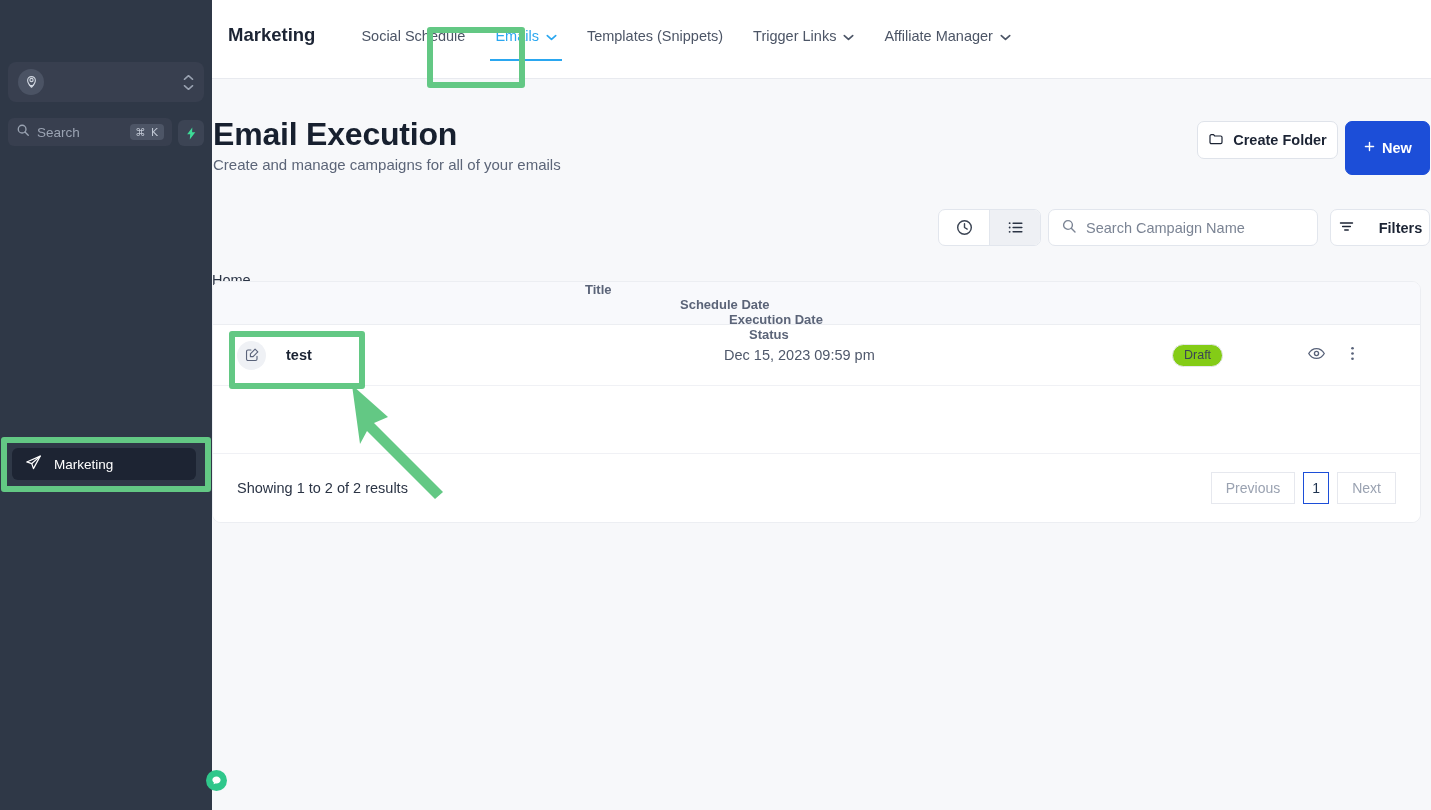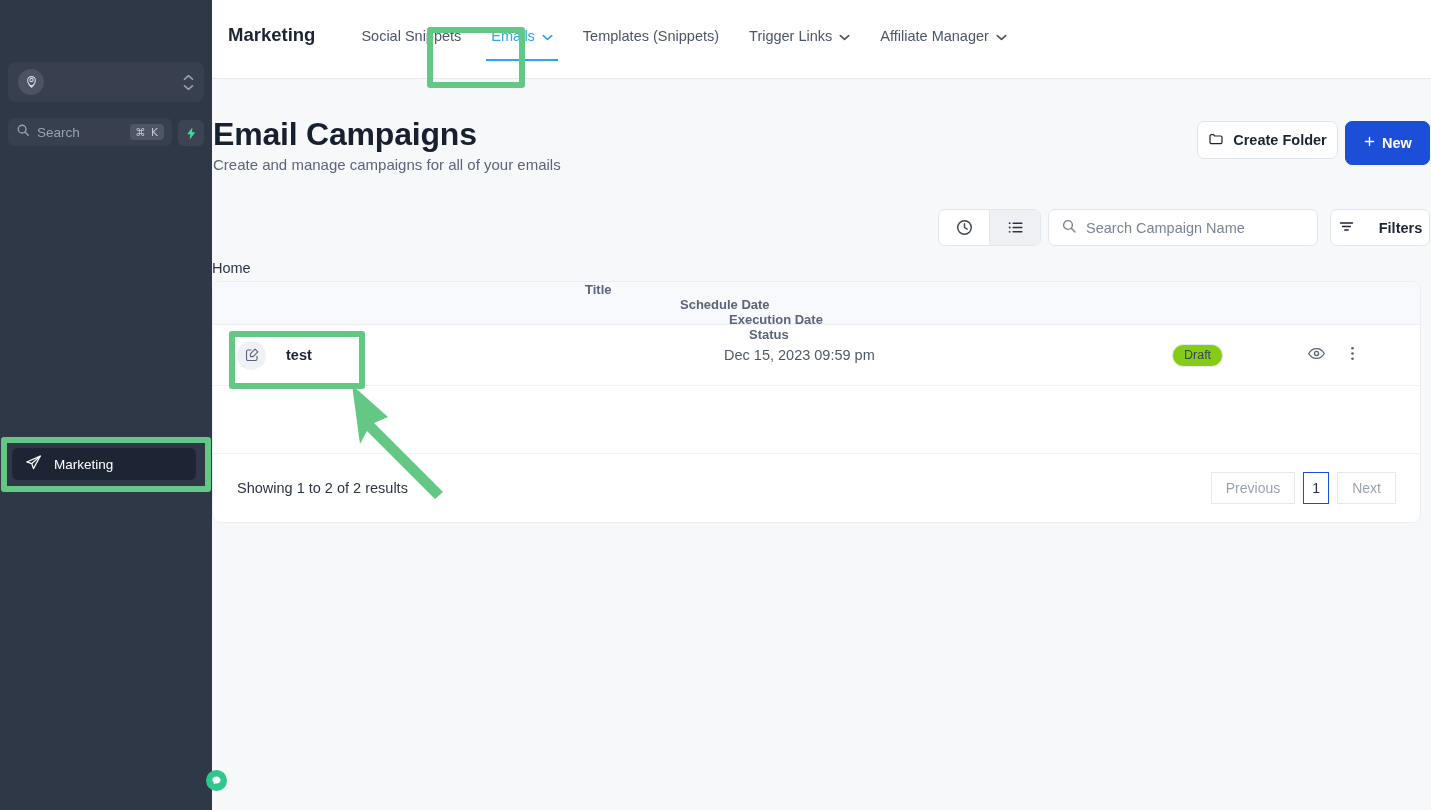--- a/index.html
+++ b/index.html
@@ -147,21 +147,21 @@
     border-radius: 7px;
   }
   .btn-create-folder {
     position: absolute; left: 985px; top: 42px;
     width: 141px; height: 38px;
     background: #fff; border: 1px solid #dfe3ea;
     color: #1c2434; font-weight: bold;
   }
   .btn-new {
     position: absolute; left: 1133px; top: 42px;
-    width: 85px; height: 44px;
+    width: 85px; height: 54px;
     background: #1c4ed8; border: 1px solid #1c4ed8;
     color: #fff; font-weight: bold;
     gap: 6px;
   }
 
   
   .toolbar {
     position: absolute; left: 212px; top: 193px;
     width: 1219px; height: 62px;
   }
@@ -187,21 +187,21 @@
   .search-campaign .ph { font-size: 14.5px; color: #7b8494; }
   .btn-filters {
     position: absolute; left: 1118px; top: 16px;
     width: 100px; height: 37px;
     background: #fff; border: 1px solid #e2e6ed;
     color: #1c2434; font-weight: bold; gap: 24px;
   }
 
   
   .breadcrumb {
-    position: absolute; left: 212px; top: 260px;
+    position: absolute; left: 212px; top: 272px;
     font-size: 14.5px; color: #2b3445;
   }
 
   
   .card {
     position: absolute; left: 212px; top: 281px;
     width: 1209px; height: 242px;
     background: #fff;
     border: 1px solid #eceef2;
     border-radius: 9px;
@@ -332,21 +332,21 @@
         <path d="M12 3C6.9 3 3 6.4 3 10.6c0 2.4 1.3 4.6 3.4 6L5.6 20l3.7-1.6c.9.2 1.8.3 2.7.3 5.1 0 9-3.4 9-7.6S17.1 3 12 3z"></path>
       </svg>
     </div>
   </div>
 
   <div class="topnav">
     <div class="topnav-inner">
       <div class="app-title">Marketing</div>
       <div class="tabs">
         <div class="tab">
-          <span>Social Snippets</span>
+          <span>Social Schedule</span>
         </div>
         <div class="tab active">
           <span>Emails</span>
           <span class="chev">
             <svg width="11" height="7" viewBox="0 0 12 8" fill="none" stroke="#2aa7f0" stroke-width="1.9" stroke-linecap="round" stroke-linejoin="round">
                 <path d="M1.2 1.8 6 6.2l4.8-4.4"></path>
               </svg>
           </span>
         </div>
         <div class="tab">
@@ -367,21 +367,21 @@
                 <path d="M1.2 1.8 6 6.2l4.8-4.4"></path>
               </svg>
           </span>
         </div>
       </div>
     </div>
   </div>
   <div class="tab-highlight"></div>
 
   <div class="page-head">
-    <div class="page-title">Email Campaigns</div>
+    <div class="page-title">Email Execution</div>
     <div class="page-sub">Create and manage campaigns for all of your emails</div>
 
     <div class="btn btn-create-folder">
       <span>
         <svg width="16" height="16" viewBox="0 0 24 24" fill="none" stroke="#1c2434" stroke-width="1.8" stroke-linecap="round" stroke-linejoin="round">
           <path d="M3 7.5a2 2 0 0 1 2-2h3.3l1.8 2H19a2 2 0 0 1 2 2v7.5a2 2 0 0 1-2 2H5a2 2 0 0 1-2-2z"></path>
         </svg>
       </span>
       <span>Create Folder</span>
     </div>

